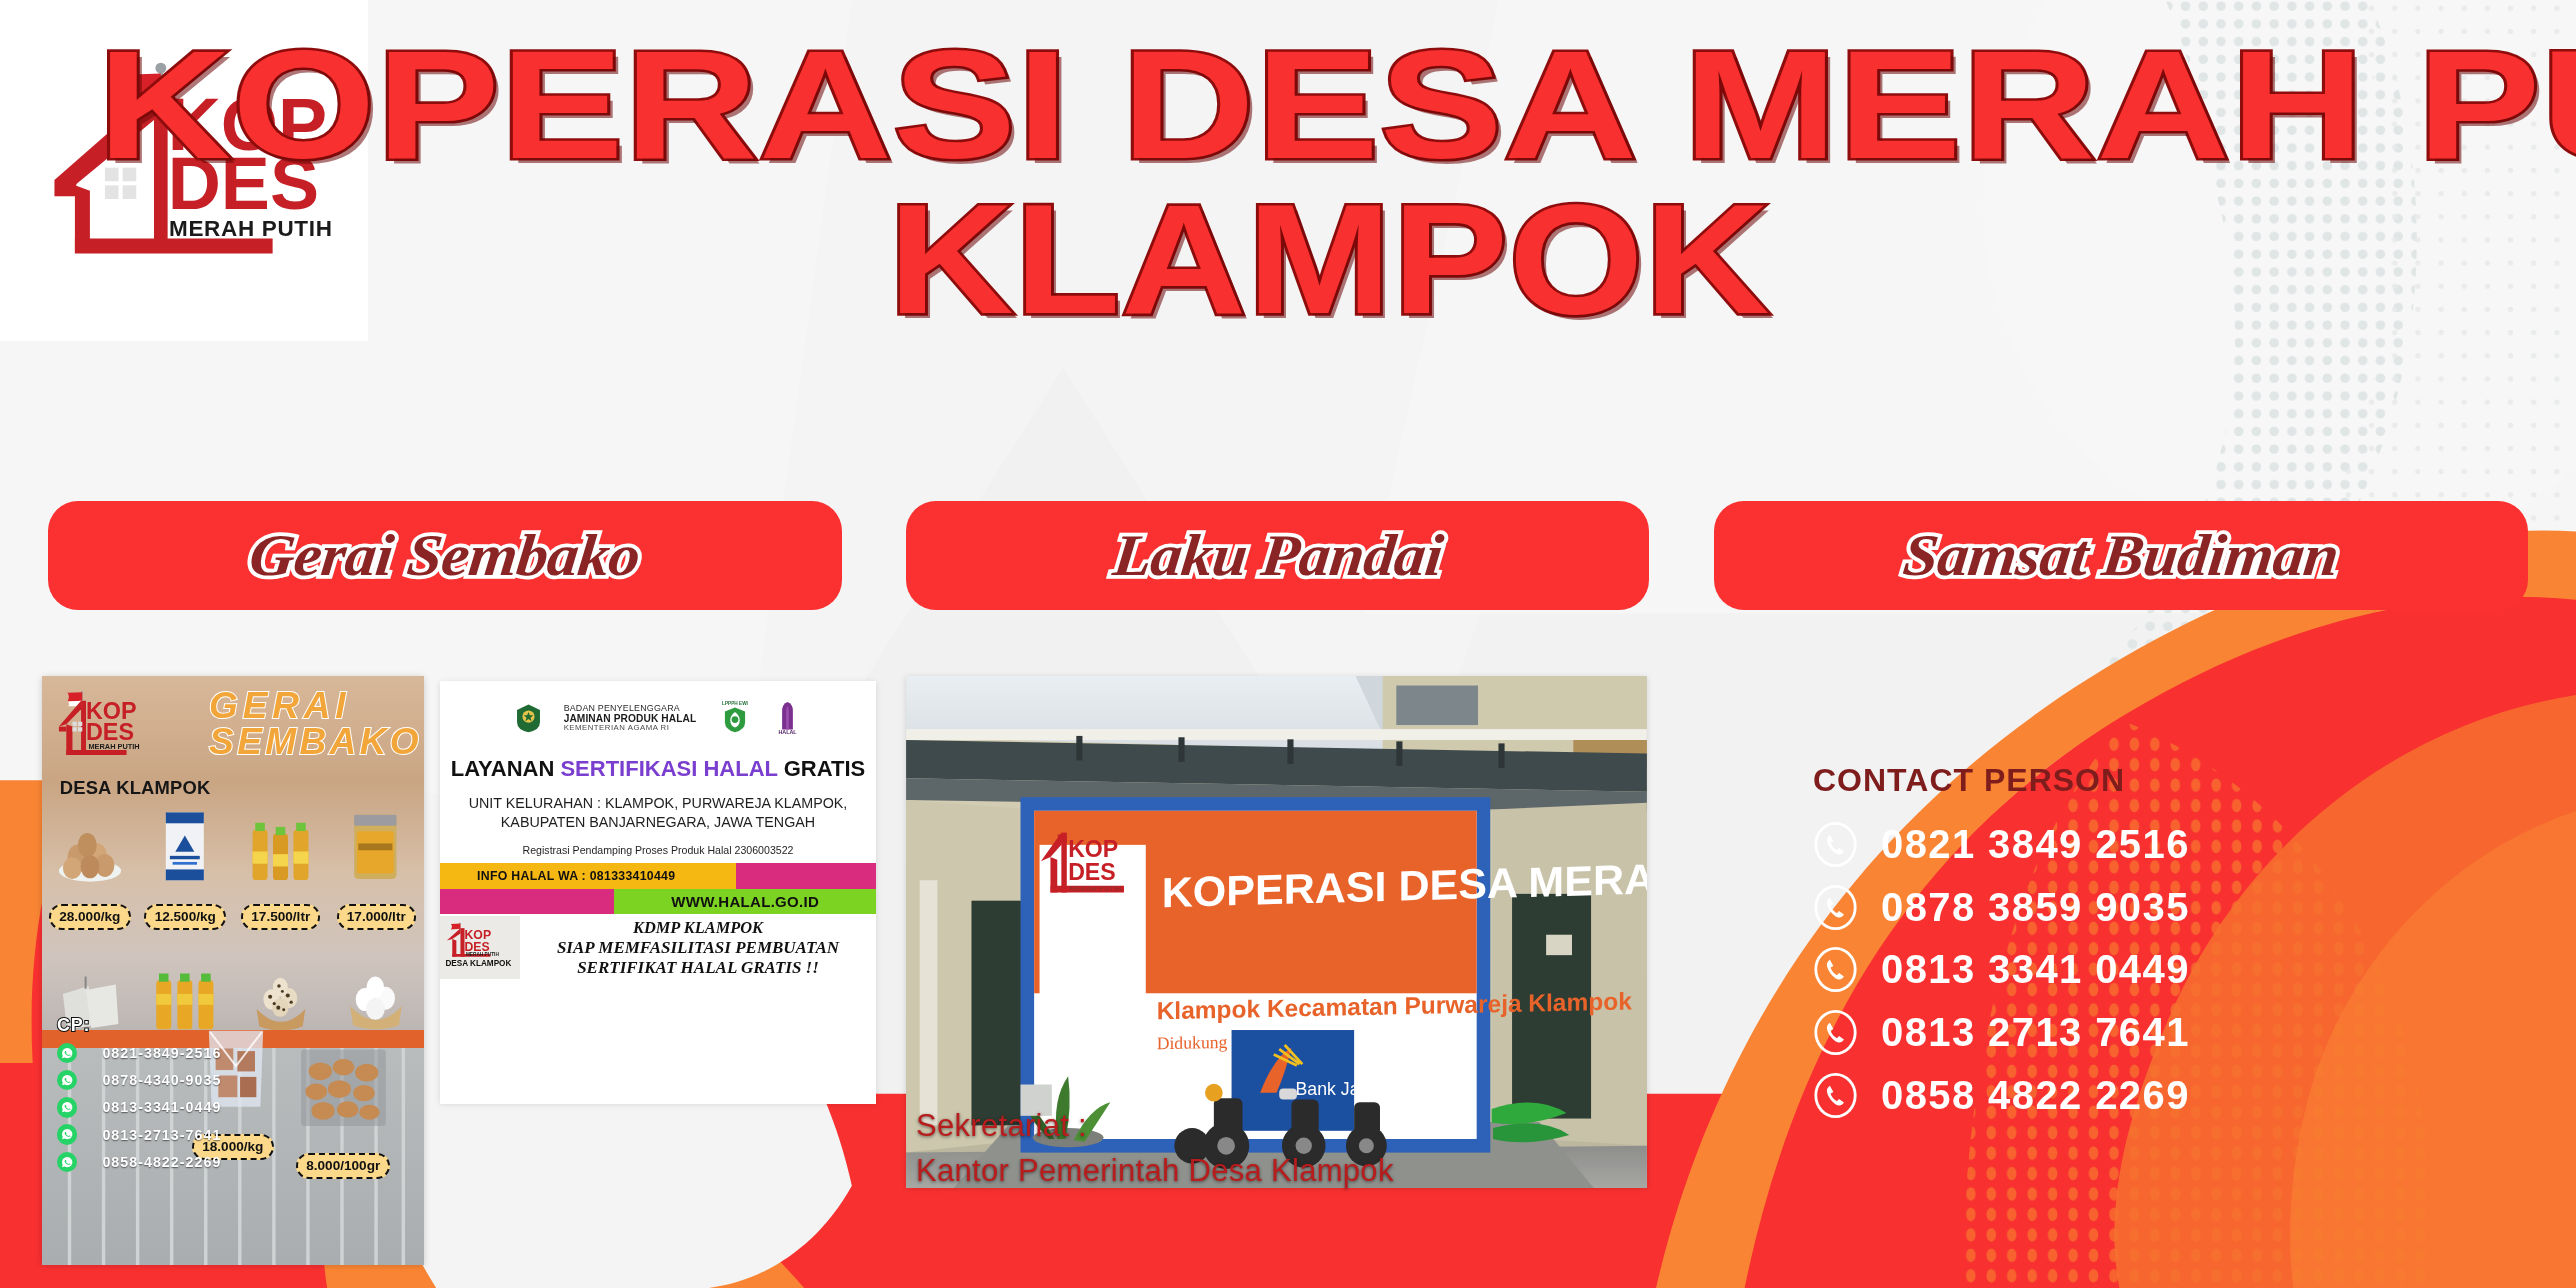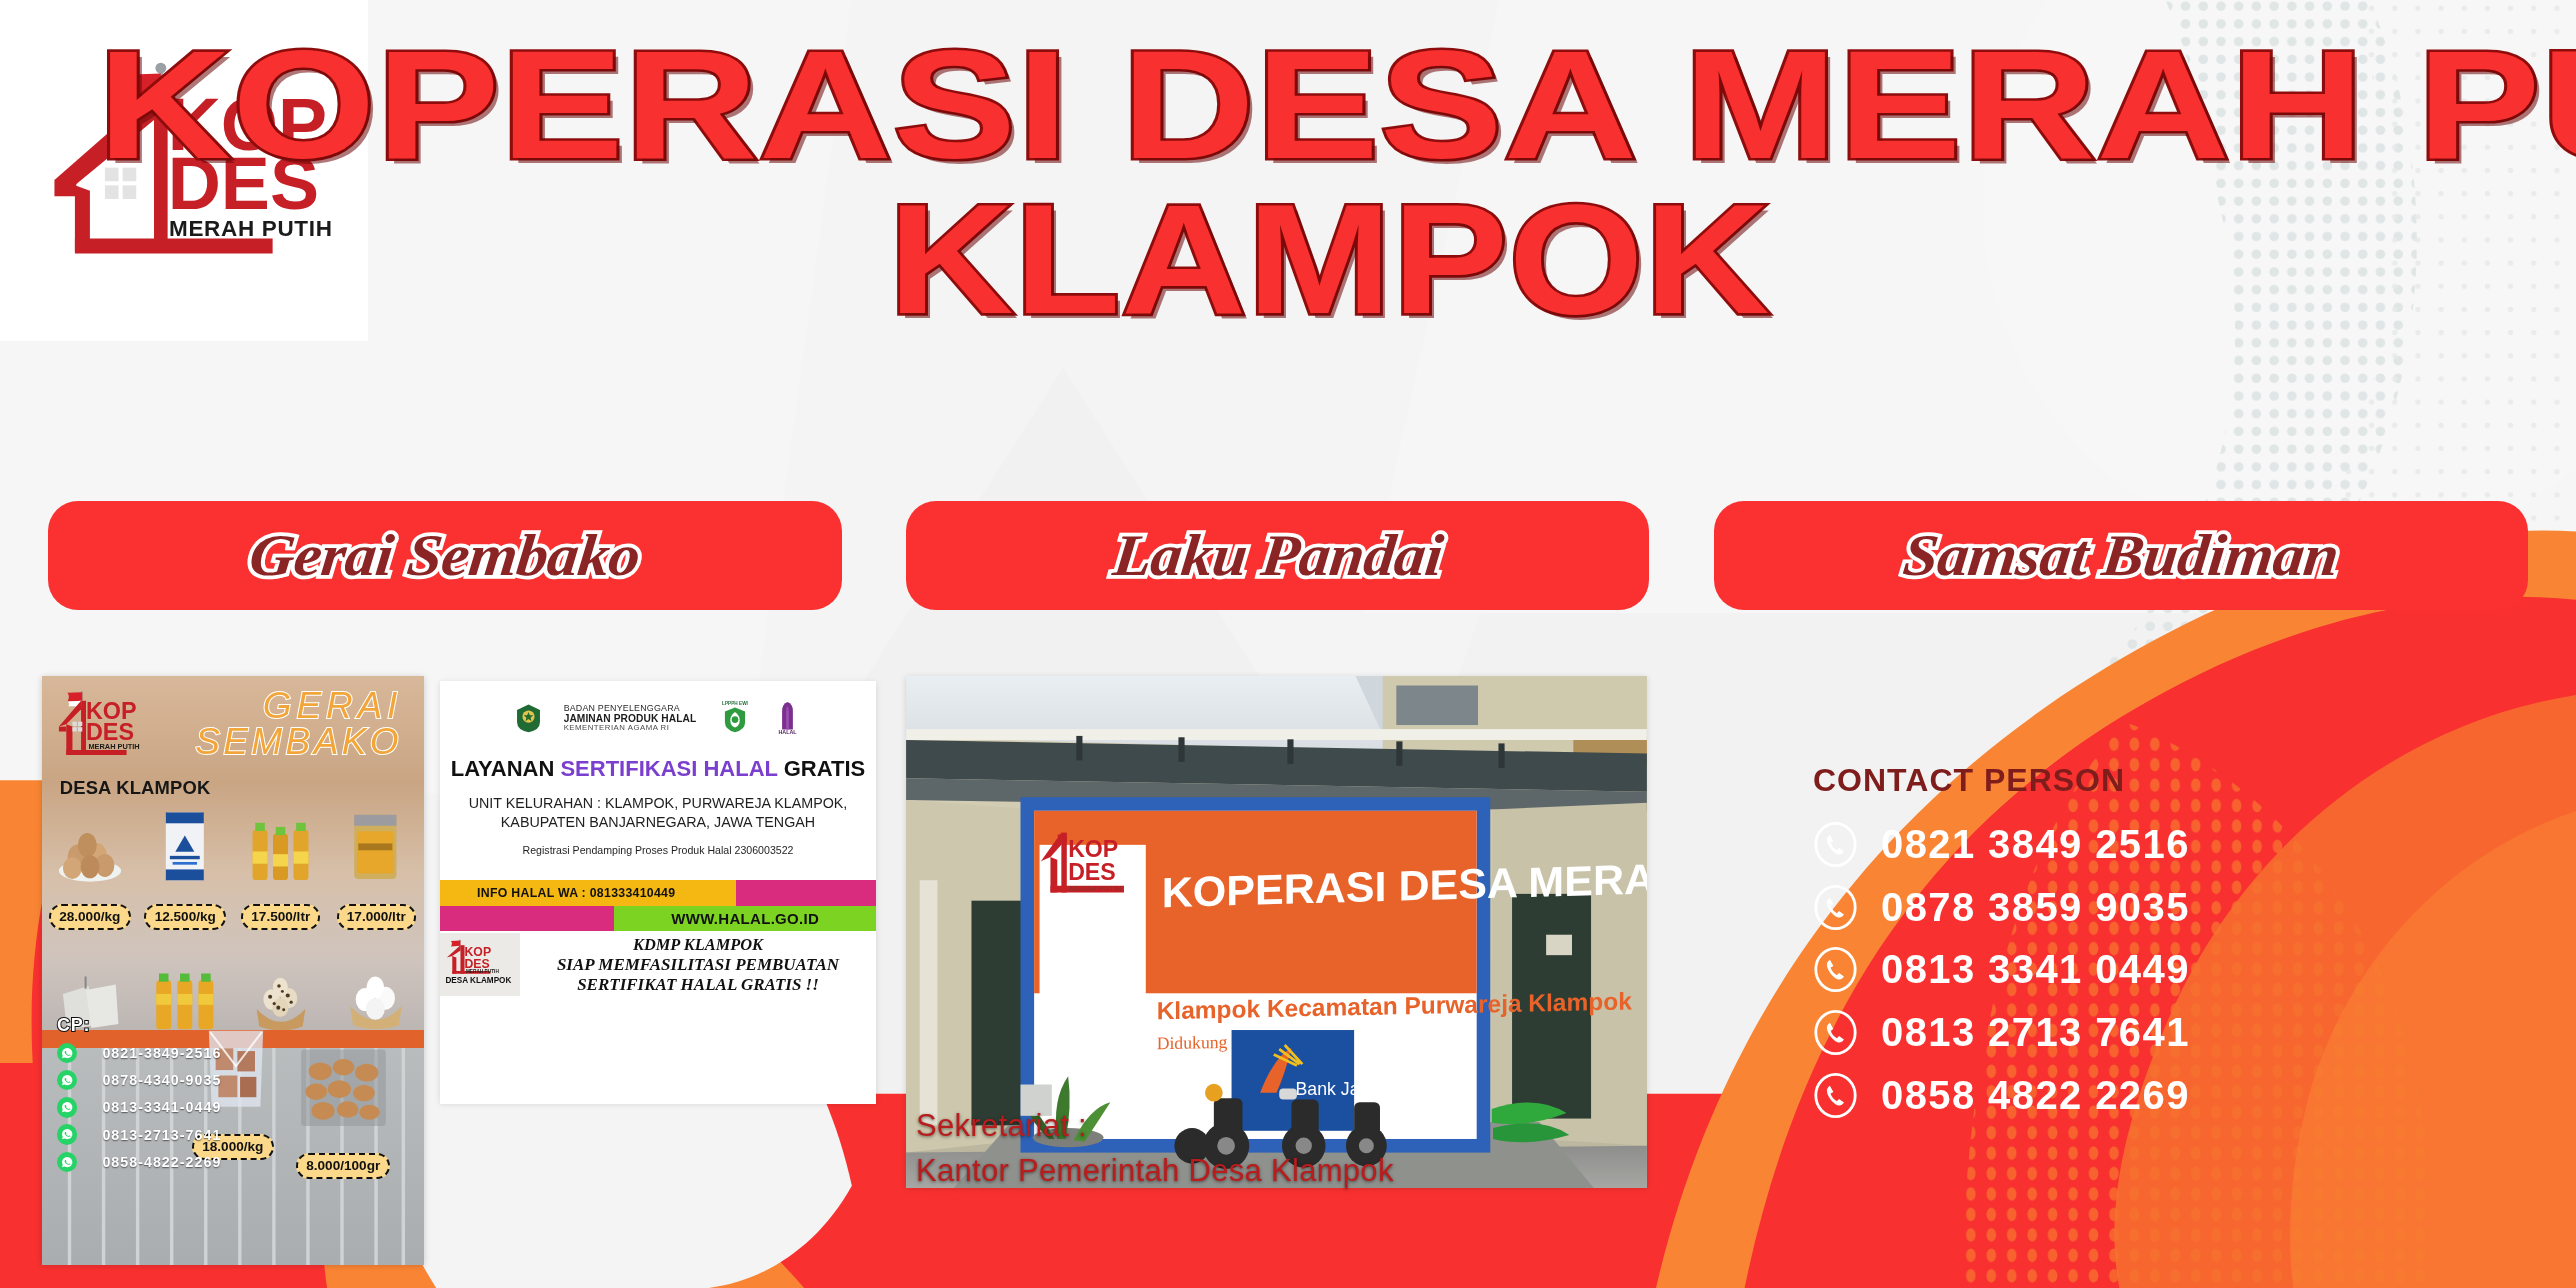--- a/index.html
+++ b/index.html
@@ -86,22 +86,22 @@
   }
   .ps-head { position: relative; height: 109px; }
   .ps-logo {
     position: absolute; left: 12.3px; top: 9.5px; width: 123px; height: 95px;
   }
   .ps-desa {
     position: absolute; left: 17.7px; top: 101px;
     font-size: 18.4px; font-weight: 800; color: #161616; letter-spacing: 0.2px;
   }
   .ps-title {
-    position: absolute; right: 22px; top: 12.3px; text-align: right;
-    font-weight: 400; font-style: italic; color: #F2A63A;
+    position: absolute; right: 2px; top: 12.3px; 
+    font-weight: 700; font-style: italic; color: #F2A63A;
     -webkit-text-stroke: 2px #ffffff; paint-order: stroke fill;
     line-height: .96; letter-spacing: 4.8px;
   }
   .ps-title .l1 { font-size: 37px; display:block; }
   .ps-title .l2 { font-size: 37px; display:block; letter-spacing: 3.4px; }
 
   .ps-grid { position: absolute; left: 0; right: 0; top: 121px; }
   .ps-row { display: flex; }
   .ps-cell { flex: 1; text-align: center; }
   .ps-img { height: 86px; display:flex; align-items:flex-end; justify-content:center; }
@@ -148,21 +148,21 @@
   }
   .hl-logos { display:flex; align-items:center; justify-content:center; gap: 22px; padding-top: 19px; }
   .hl-badge-txt { text-align:left; line-height: 1.05; }
   .hl-badge-txt .a { font-size: 8.9px; color:#2a2a2a; letter-spacing:0.2px; }
   .hl-badge-txt .b { font-size: 10.2px; font-weight: 800; color:#1b1b1b; letter-spacing:0.1px; }
   .hl-badge-txt .c { font-size: 7.8px; color:#4a4a4a; letter-spacing:0.5px; }
   .hl-h1 { text-align:center; margin-top: 19px; font-size: 22px; font-weight: 800; color:#111; }
   .hl-h1 em { font-style: normal; color: #7B3FD0; }
   .hl-sub { text-align:center; margin-top: 12.3px; font-size: 14.3px; color:#1f1f1f; line-height:1.28; padding: 0 26px; }
   .hl-reg { text-align:center; margin-top: 13.6px; font-size: 10.6px; color:#1f1f1f; }
-  .hl-bars { margin-top: 24px; position: relative; height: 50px; border-radius: 22px; }
+  .hl-bars { margin-top: 7px; position: relative; height: 50px; border-radius: 22px; }
   .bar-y { position:absolute; left:0; top:0; width: 68%; height: 26px; background:#F5B712; display:flex; align-items:center; }
   .bar-y span { font-size: 12.3px; font-weight:900; color:#111; padding-left: 37px; letter-spacing:0.3px; }
   .bar-p { position:absolute; right:0; top:0; width: 32%; height: 26px; background:#D92C7E; }
   .bar-p2 { position:absolute; left:0; top:26px; width: 40%; height: 24.5px; background:#D92C7E; }
   .bar-g { position:absolute; right:0; top:26px; width: 60%; height: 24.5px; background:#7DD321; display:flex; align-items:center; justify-content:center; }
   .bar-g span { font-size: 15px; font-weight:900; color:#111; letter-spacing:0.3px; }
   .hl-foot { display:flex; margin-top: 2.7px; }
   .hl-foot-logo { width: 80px; flex:none; background:#eceae6; padding: 4.1px; }
   .hl-foot-txt { flex:1; text-align:center; font-family:"Liberation Serif", serif; font-weight:900; font-style:italic; color:#111; line-height:1.22; padding-top: 1.4px; }
   .hl-foot-txt .r1 { font-size: 16.4px; }

